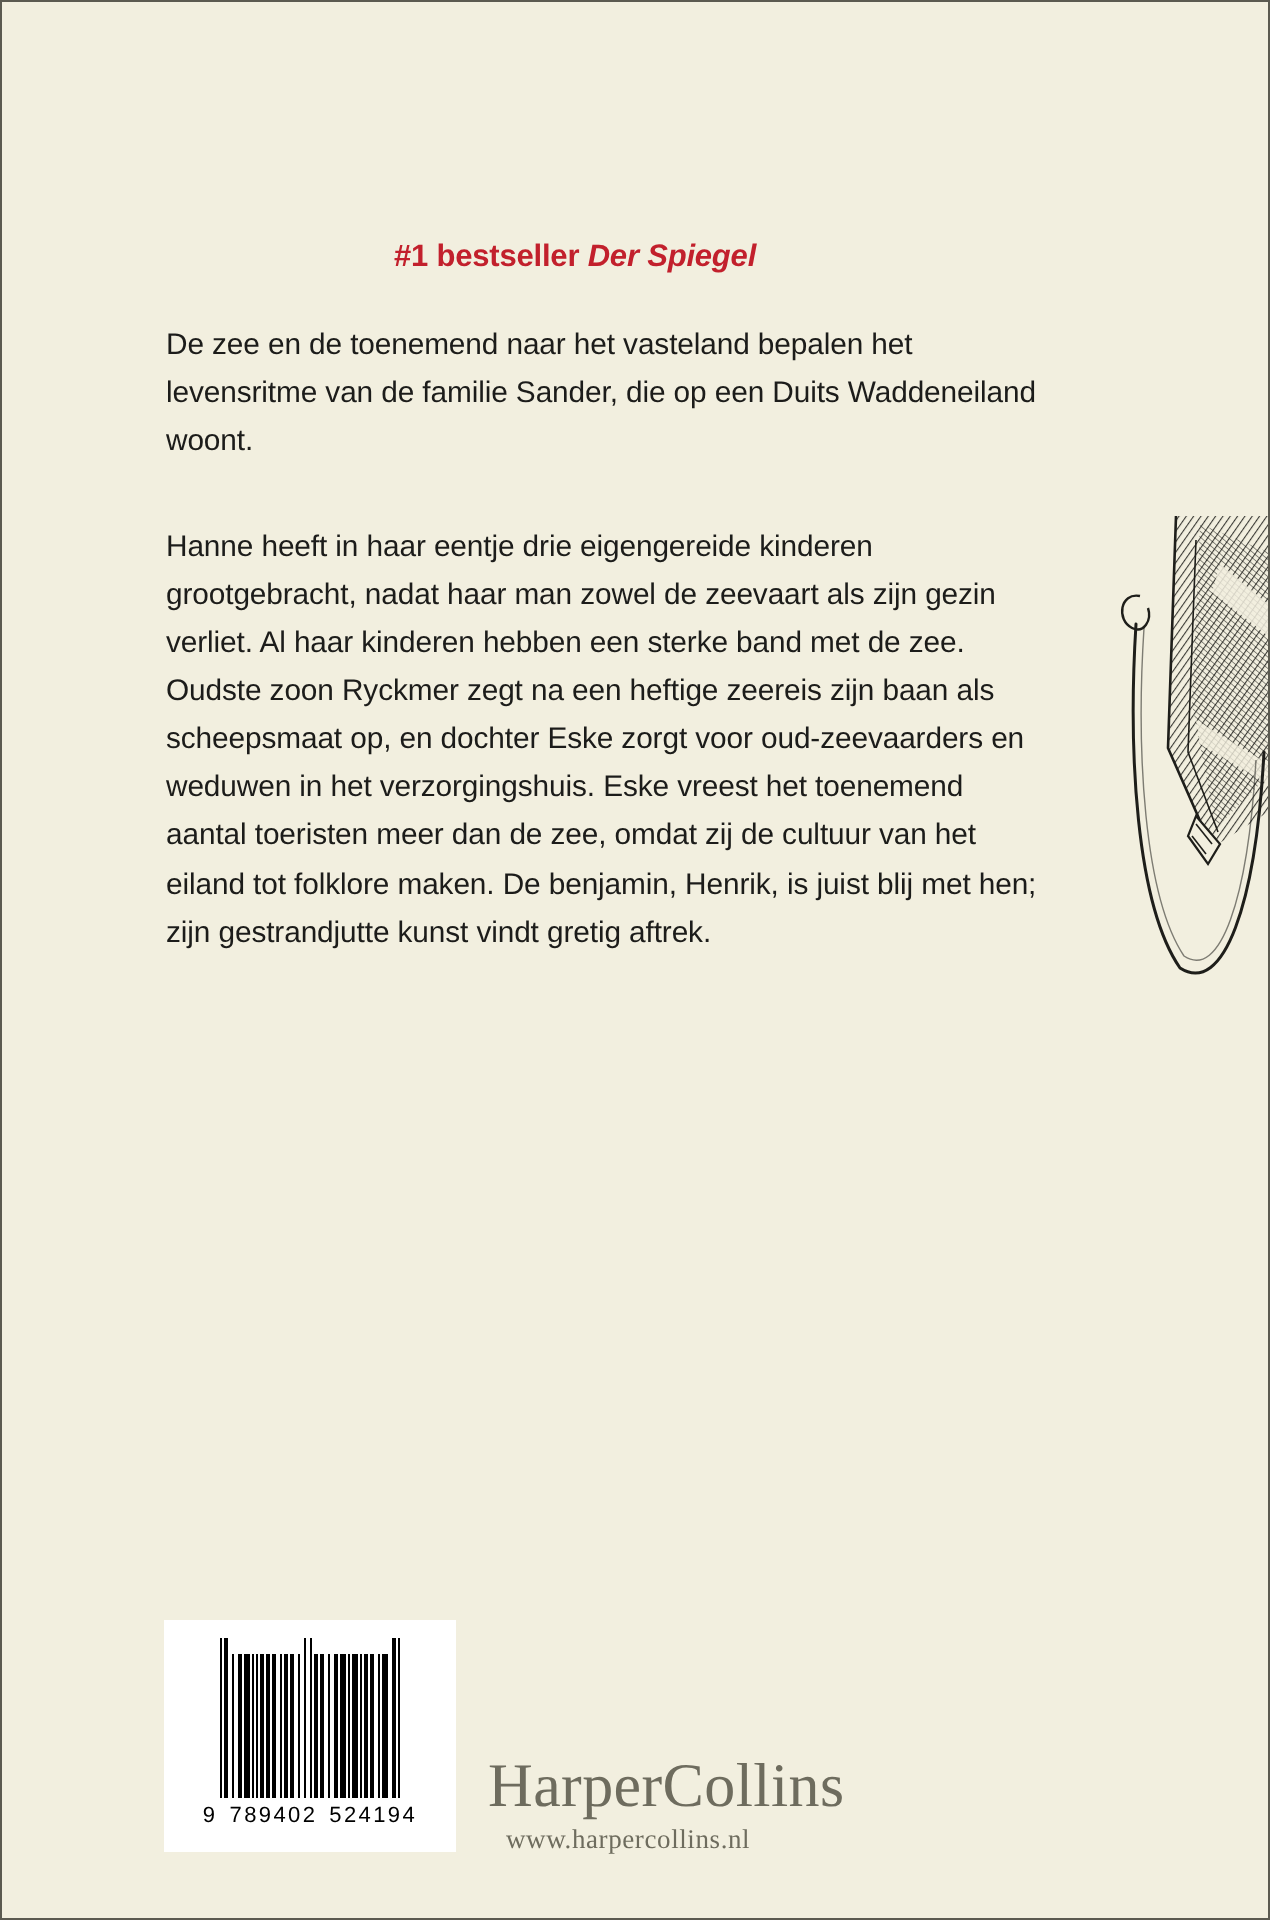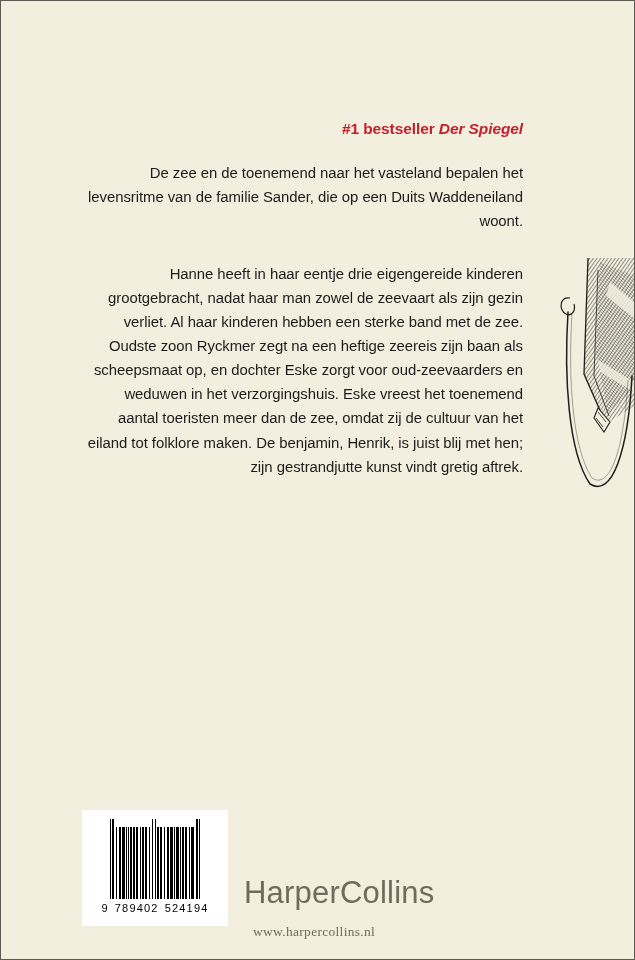--- a/index.html
+++ b/index.html
@@ -32,21 +32,20 @@
     pointer-events: none;
   }
   .illustration svg { display: block; }
 
   
   .text-column {
     position: absolute;
     left: 82px;
     top: 118px;
     width: 440px;
-    text-align: right;
   }
 
   .headline {
     font-size: 15.5px;
     font-weight: bold;
     color: #c2202c;
     letter-spacing: -0.1px;
     margin: 0 0 22px 0;
     padding-left: 114px;
     line-height: 1.3;
@@ -104,31 +103,31 @@
   .barcode-digits .grp { margin-right: 6px; }
 
   
   .publisher {
     position: absolute;
     left: 243px;
     top: 876px;
     text-align: left;
   }
   .publisher-name {
-    font-family: Liberation Sans, sans-serif;
+    font-family: Liberation Serif, serif;
     font-size: 31px;
     color: #6e6c5e;
     line-height: 1;
     letter-spacing: 0.2px;
   }
   .publisher-url {
     font-family: "Liberation Serif", serif;
     font-size: 13.5px;
     color: #6e6c5e;
-    margin-top: 16px;
+    margin-top: 4px;
     letter-spacing: 0.3px;
     padding-left: 9px;
   }
 </style>
 </head>
 <body>
 
 <div id="book-back-cover">
 
   <div class="illustration">

